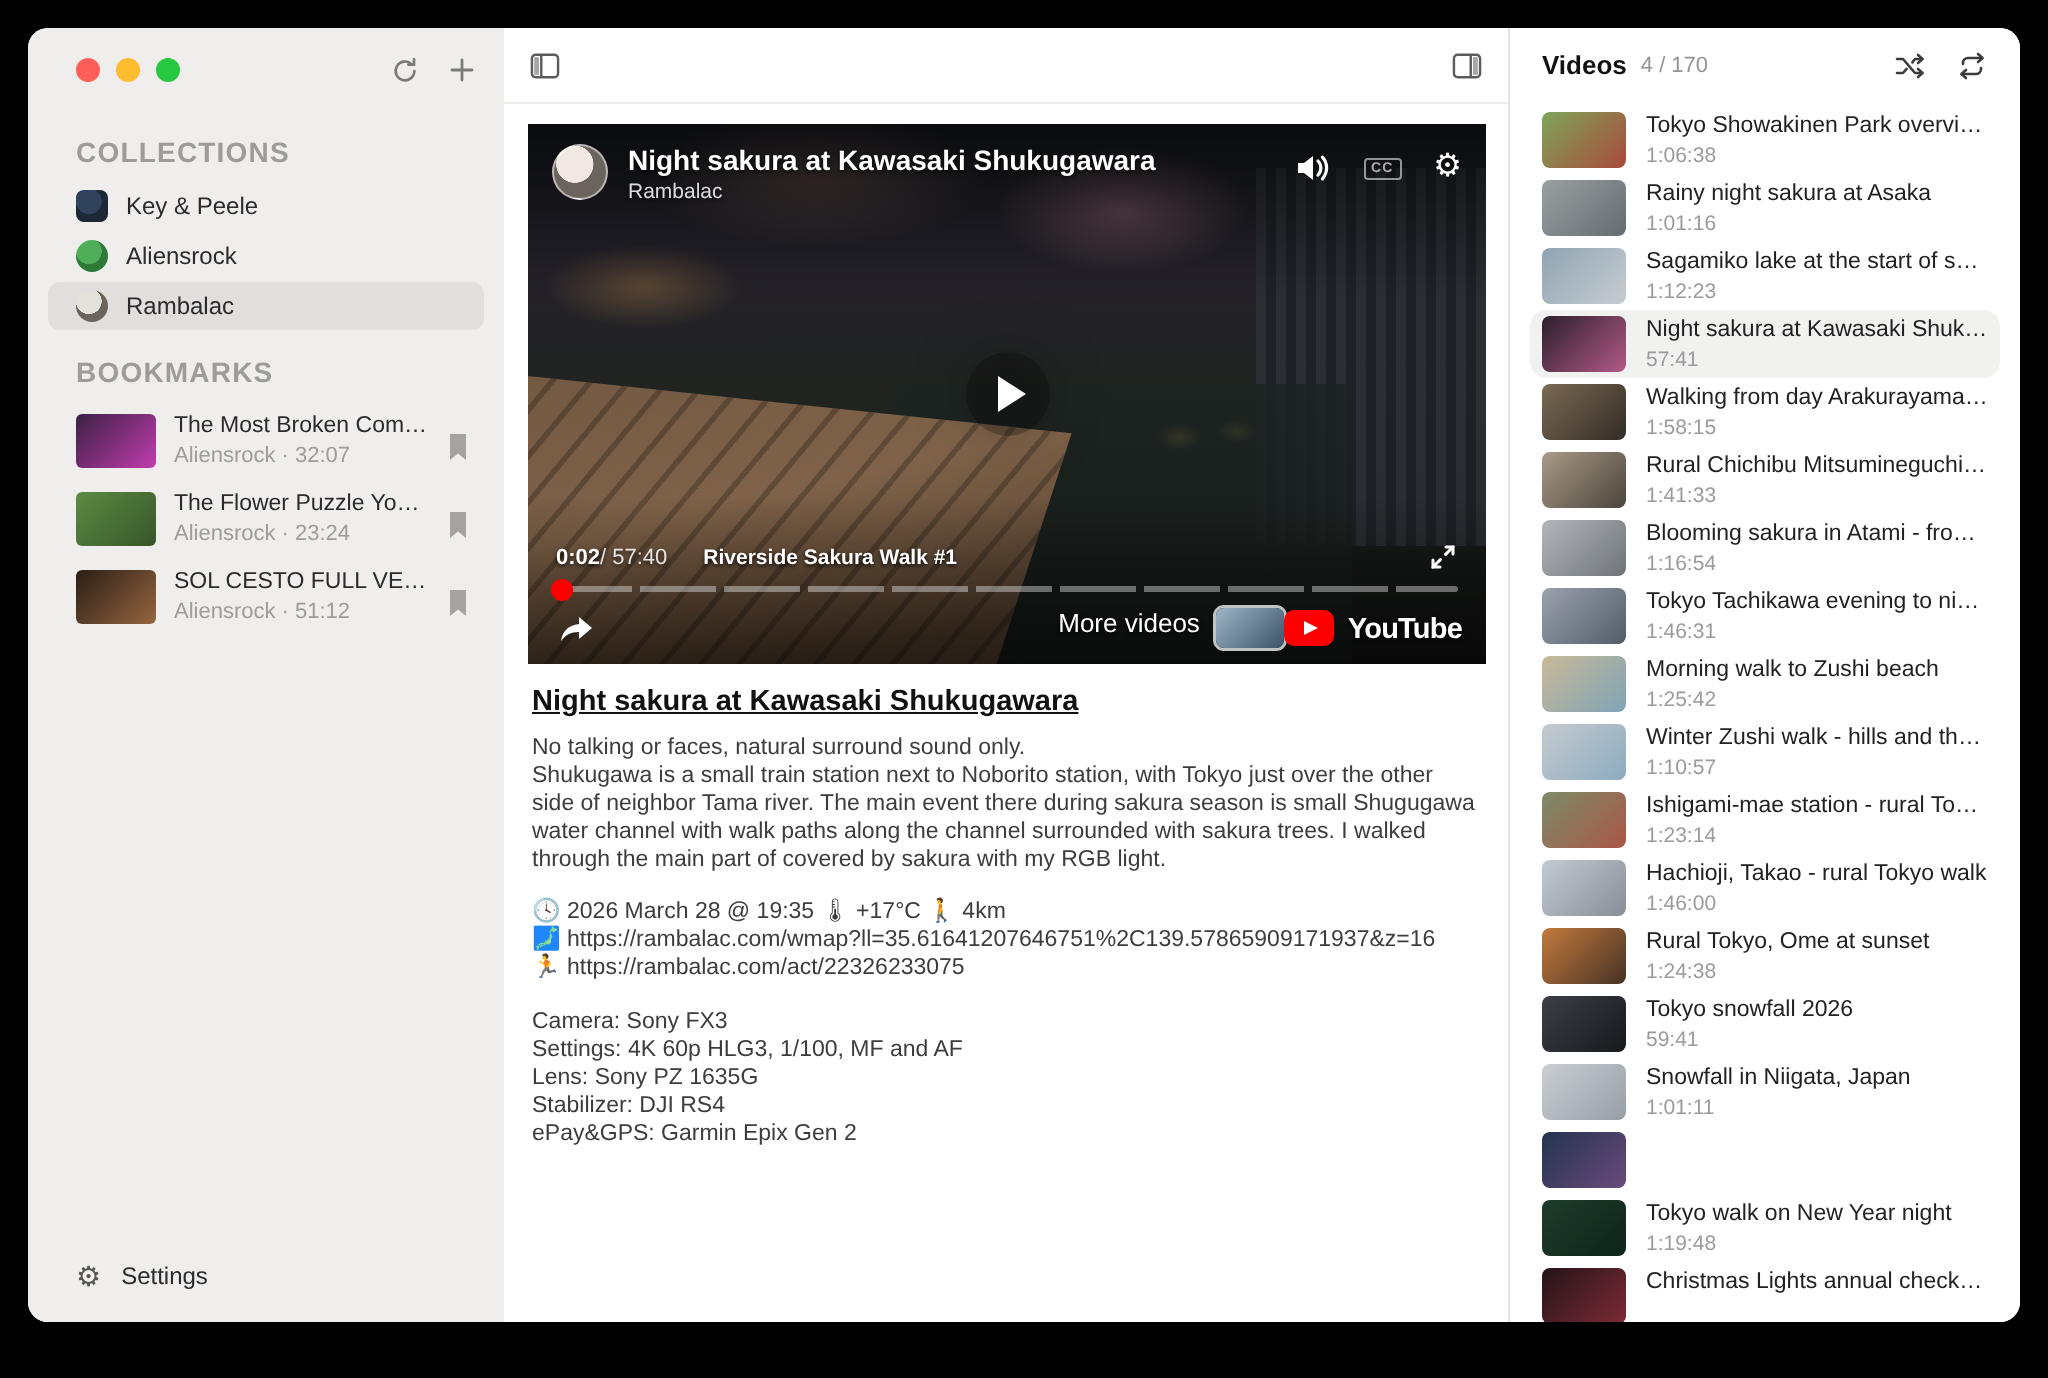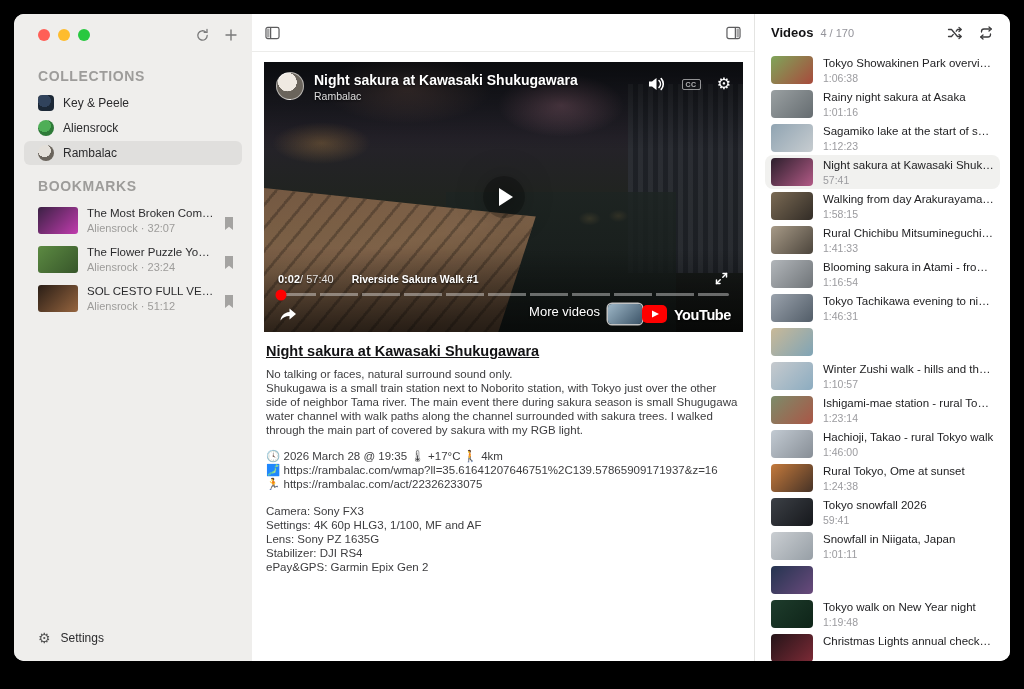--- a/index.html
+++ b/index.html
@@ -372,20 +372,24 @@
   </div>
         <div class="rp-row">
     <span class="rp-thumb" style="background: linear-gradient(135deg, rgb(154, 162, 172), rgb(82, 93, 104));"></span>
     <span class="rp-text">
       <div class="rp-vtitle">Tokyo Tachikawa evening to night walk</div>
       <div class="rp-dur">1:46:31</div>
     </span>
   </div>
         <div class="rp-row">
     <span class="rp-thumb" style="background: linear-gradient(135deg, rgb(201, 185, 152), rgb(127, 164, 182));"></span>
+    <span class="rp-text">
+      <div class="rp-vtitle">Morning walk to Zushi beach</div>
+      <div class="rp-dur">1:25:42</div>
+    </span>
   </div>
         <div class="rp-row">
     <span class="rp-thumb" style="background: linear-gradient(135deg, rgb(198, 202, 206), rgb(140, 172, 192));"></span>
     <span class="rp-text">
       <div class="rp-vtitle">Winter Zushi walk - hills and the sea, Japan</div>
       <div class="rp-dur">1:10:57</div>
     </span>
   </div>
         <div class="rp-row">
     <span class="rp-thumb" style="background: linear-gradient(135deg, rgb(124, 140, 106), rgb(170, 86, 70));"></span>

